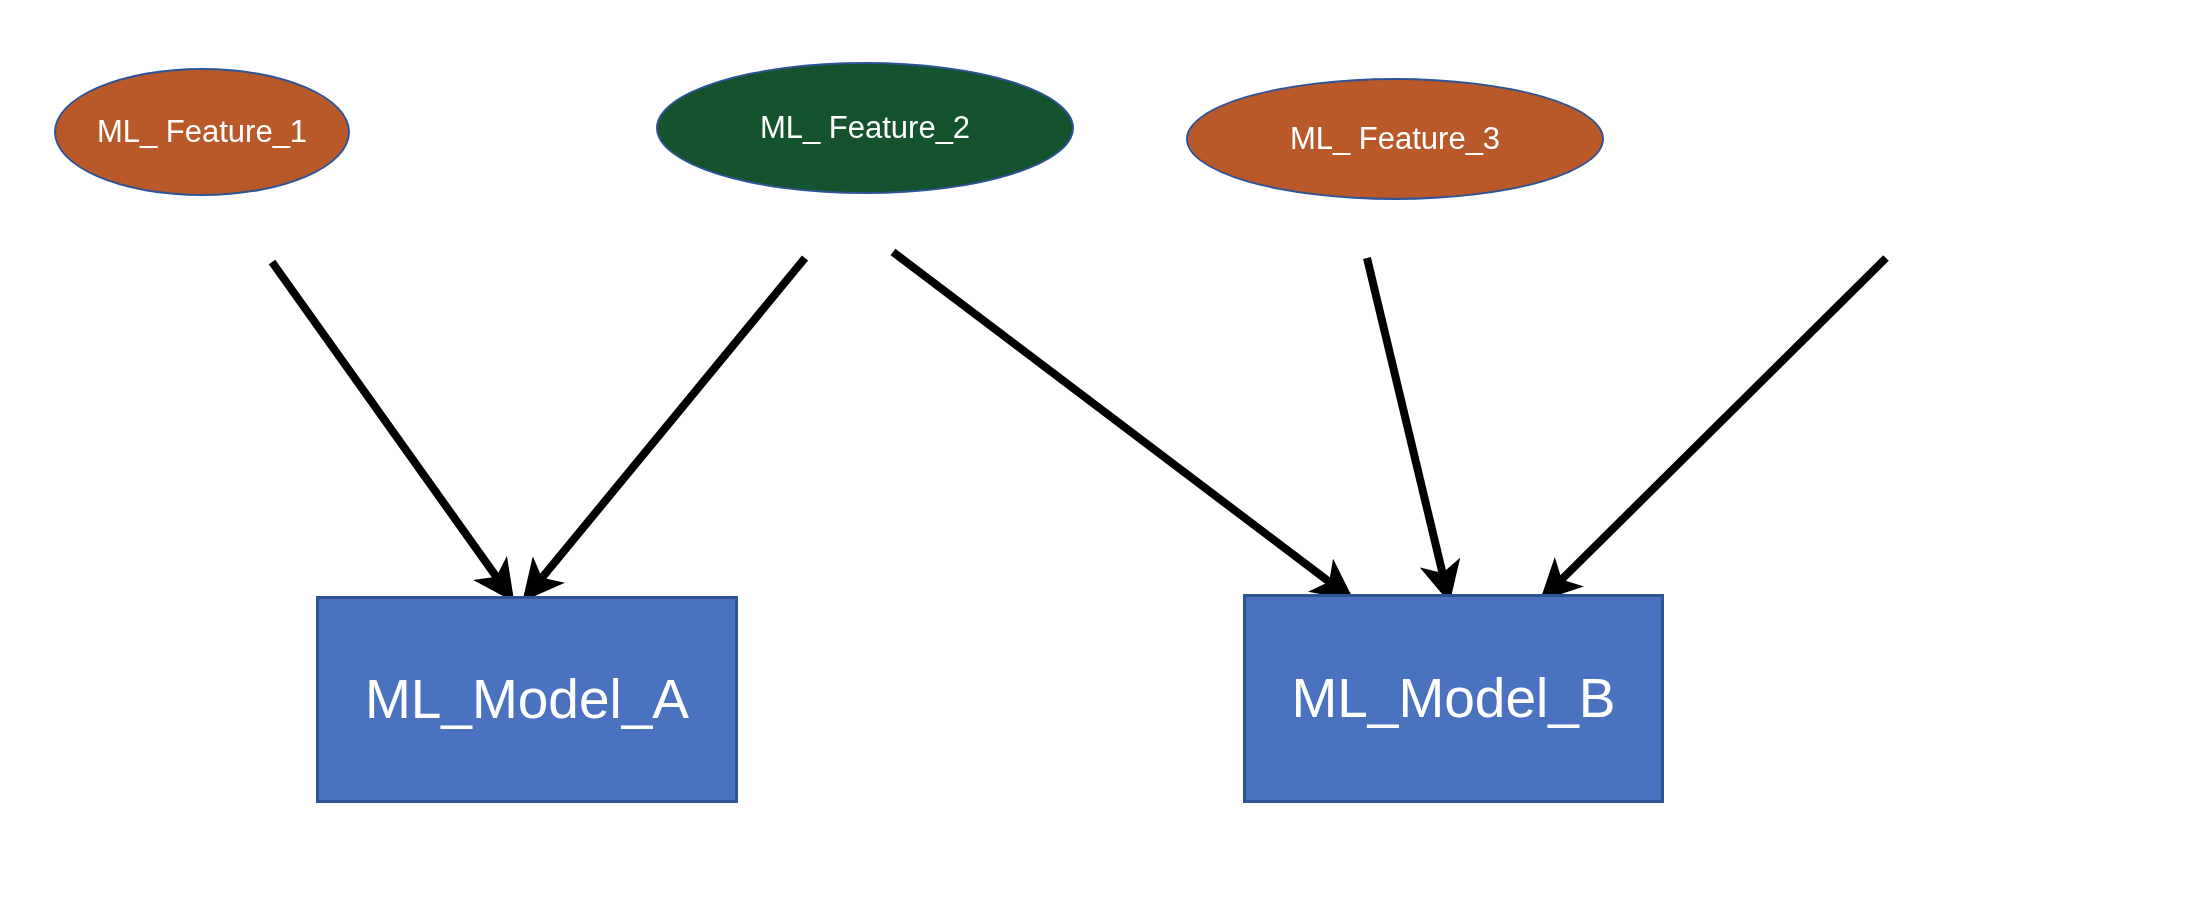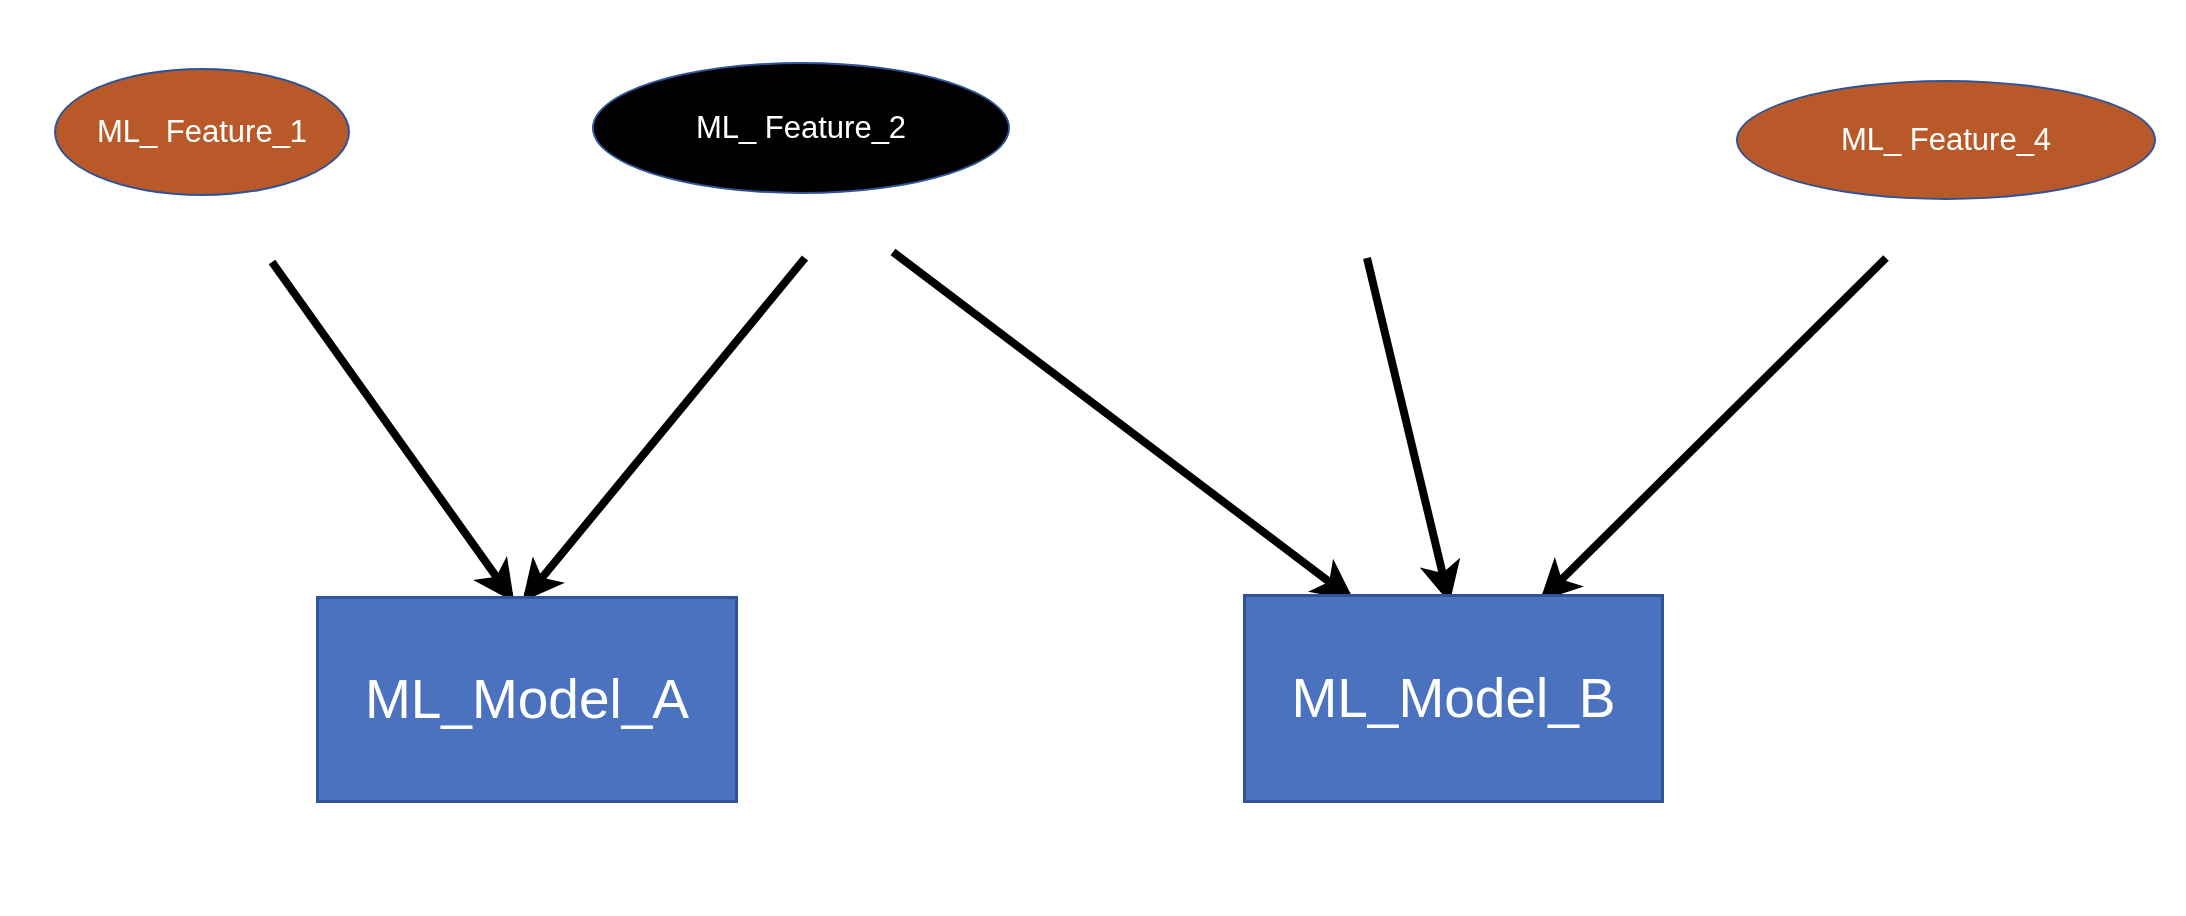--- a/index.html
+++ b/index.html
@@ -66,28 +66,28 @@
         <line x1="893" y1="252" x2="1348" y2="596" stroke="#000000" stroke-width="8" marker-end="url(#arrowhead)"></line>
         <line x1="1367" y1="258" x2="1448" y2="596" stroke="#000000" stroke-width="8" marker-end="url(#arrowhead)"></line>
         <line x1="1886" y1="258" x2="1545" y2="596" stroke="#000000" stroke-width="8" marker-end="url(#arrowhead)"></line>
       </g>
   </svg>
 
   <div class="node node-ellipse" style="left: 54px; top: 68px; width: 296px; height: 128px; background: rgb(185, 89, 42); border: 2px solid rgb(46, 84, 150); color: rgb(255, 255, 255);">
     <span class="node-label">ML_ Feature_1</span>
   </div>
 
-  <div class="node node-ellipse" style="left: 592px; top: 62px; width: 418px; height: 132px; background: #000000; border: 2px solid rgb(46, 84, 150); color: rgb(255, 255, 255); text-align: right;">
+  <div class="node node-ellipse" style="left: 656px; top: 62px; width: 418px; height: 132px; background: #14532d; border: 2px solid rgb(46, 84, 150); color: rgb(255, 255, 255); text-align: right;">
     <span class="node-label">ML_ Feature_2</span>
   </div>
 
+  <div class="node node-ellipse" style="left: 1186px; top: 78px; width: 418px; height: 122px; background: rgb(185, 89, 42); border: 2px solid rgb(46, 84, 150); color: rgb(255, 255, 255);">
+    <span class="node-label">ML_ Feature_3</span>
+  </div>
 
-  <div class="node node-ellipse" style="left: 1736px; top: 80px; width: 420px; height: 120px; background: rgb(185, 89, 42); border: 2px solid rgb(46, 84, 150); color: rgb(255, 255, 255);">
-    <span class="node-label">ML_ Feature_4</span>
-  </div>
 
   <div class="node node-rect" style="left: 316px; top: 596px; width: 422px; height: 207px; background: rgb(74, 114, 190); border: 3px solid rgb(47, 85, 151); color: rgb(255, 255, 255);">
     <span class="node-label">ML_Model_A</span>
   </div>
 
   <div class="node node-rect" style="left: 1243px; top: 594px; width: 421px; height: 209px; background: rgb(74, 114, 190); border: 3px solid rgb(47, 85, 151); color: rgb(255, 255, 255); text-align: right;">
     <span class="node-label">ML_Model_B</span>
   </div>
 
 </div>

